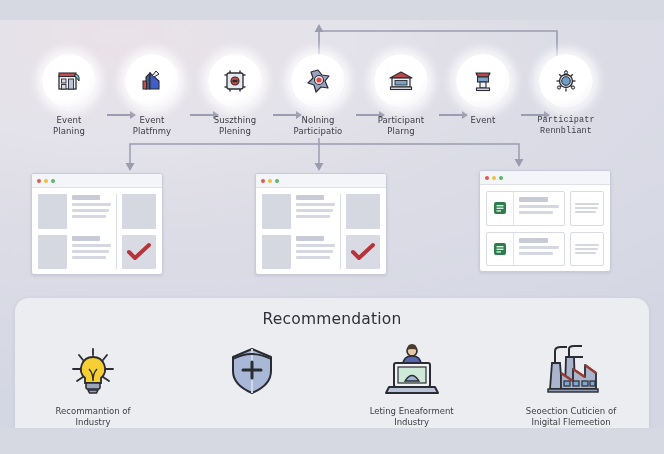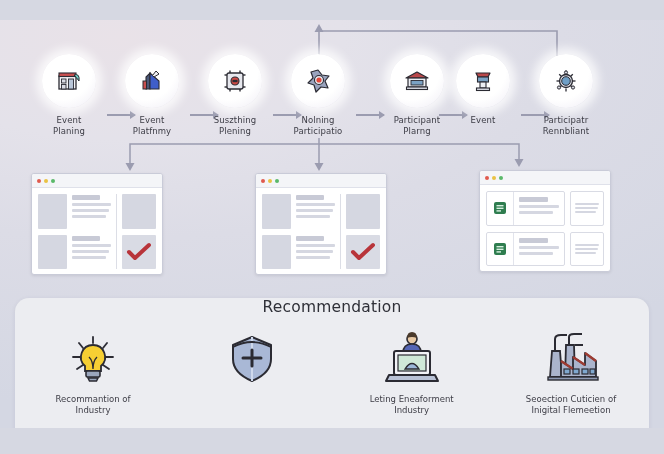--- a/index.html
+++ b/index.html
@@ -75,21 +75,21 @@
          display:flex;flex-direction:column;justify-content:center;gap:2px;padding:0 4px;}
   .c3box .ln{height:2px;}
   
   .panel{
     position:absolute;left:15px;top:278px;width:634px;height:156px;
     background:#ecedf1;border-radius:14px;
     box-shadow:0 1px 4px rgba(70,70,95,.10);
   }
   .panel-title{
     text-align:center;font-size:15.5px;color:#2f3038;
-    letter-spacing:.2px;
+    padding-top:12px;letter-spacing:.2px;
   }
   .rec-row{
     display:flex;justify-content:space-between;align-items:flex-start;
     margin-top:12px;padding:0 8px;
   }
   .rec{width:140px;text-align:center;}
   .rec-icon{height:62px;display:flex;align-items:center;justify-content:center;}
   .rec-label{font-size:8.5px;line-height:11px;color:#3d3d46;margin-top:4px;}
   .bottom-nub{
     position:absolute;left:282px;top:449px;width:100px;height:10px;
@@ -167,21 +167,21 @@
             <path d="M9 6 L9 3.5"></path>
               <path d="M19 6 L19 3.5"></path>
             <path d="M9 22 L9 24.5"></path>
               <path d="M19 22 L19 24.5"></path>
           </g>
         </svg>
       </div>
       <div class="node-label">Suszthing<br>Plening</div>
     </div>
 
-    <div class="node" style="left:377px;">
+    <div class="node" style="left:361px;">
       <div class="bubble">
         <svg width="28" height="28" viewBox="0 0 28 28">
           <path d="M14 5 L25 11 L3 11 z" fill="#b9484a" stroke="#2b2b33" stroke-width="1.2" stroke-linejoin="round"></path>
           <rect x="5" y="11" width="18" height="9" fill="#eceef3" stroke="#2b2b33" stroke-width="1.2"></rect>
           <rect x="8" y="13.5" width="12" height="4.5" fill="#7ba2c4" stroke="#2b2b33" stroke-width=".9"></rect>
           <rect x="3.5" y="20" width="21" height="2.5" fill="#d9dbe4" stroke="#2b2b33" stroke-width="1.1"></rect>
         </svg>
       </div>
       <div class="node-label">Participant<br>Plarng</div>
     </div>
@@ -191,21 +191,21 @@
         <svg width="28" height="28" viewBox="0 0 28 28">
           <path d="M7 6 L21 6 L19 10 L9 10 z" fill="#b9484a" stroke="#2b2b33" stroke-width="1.2" stroke-linejoin="round"></path>
           <rect x="8.5" y="10" width="11" height="5" fill="#7ba2c4" stroke="#2b2b33" stroke-width="1.1"></rect>
           <rect x="11" y="15" width="6" height="6" fill="#eceef3" stroke="#2b2b33" stroke-width="1.1"></rect>
           <rect x="7.5" y="21" width="13" height="2.5" fill="#d9dbe4" stroke="#2b2b33" stroke-width="1.1"></rect>
         </svg>
       </div>
       <div class="node-label">Event</div>
     </div>
 
-    <div class="node" style="left:526px;">
+    <div class="node" style="left:526px;font-family:Liberation Mono, monospace;">
       <div class="bubble">
         <svg width="28" height="28" viewBox="0 0 28 28">
           <g stroke="#2b2b33" stroke-width="1.3">
             <path d="M14 3.5 L14 6.5"></path>
               <path d="M14 21.5 L14 24.5"></path>
             <path d="M4.5 14 L7.5 14"></path>
               <path d="M20.5 14 L23.5 14"></path>
             <path d="M7.2 7.2 L9.3 9.3"></path>
               <path d="M18.7 18.7 L20.8 20.8"></path>
             <path d="M20.8 7.2 L18.7 9.3"></path>

